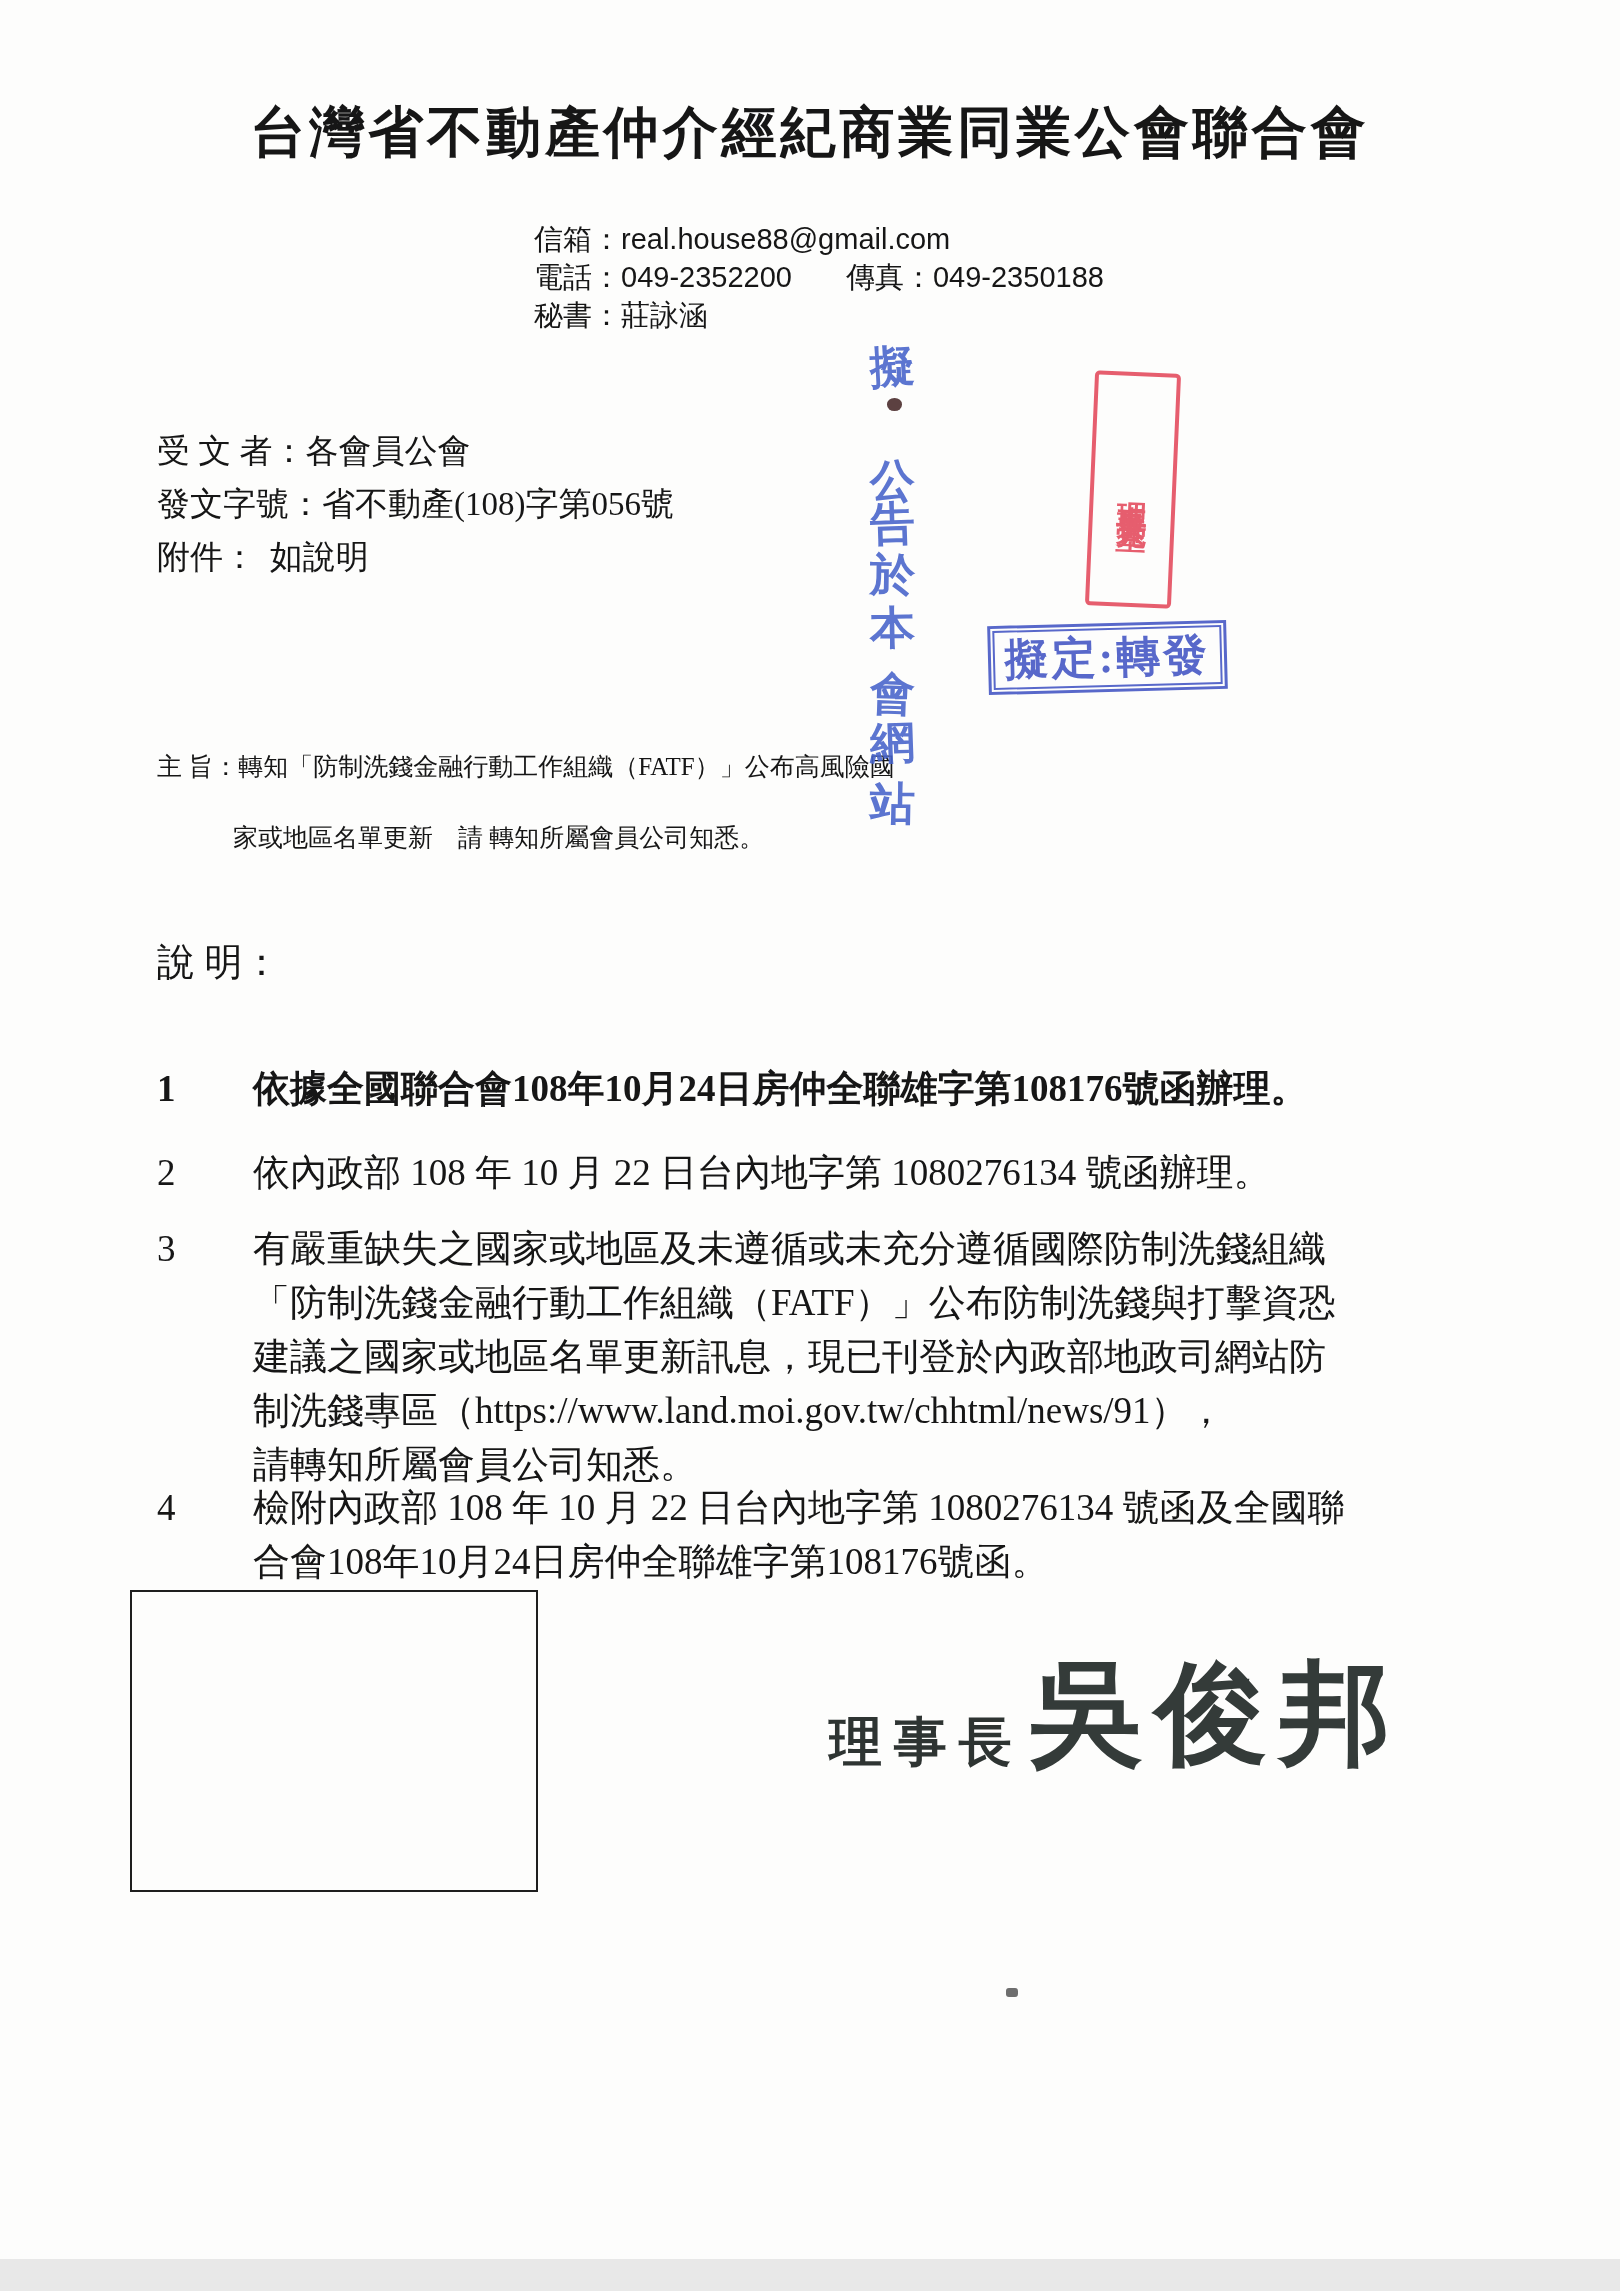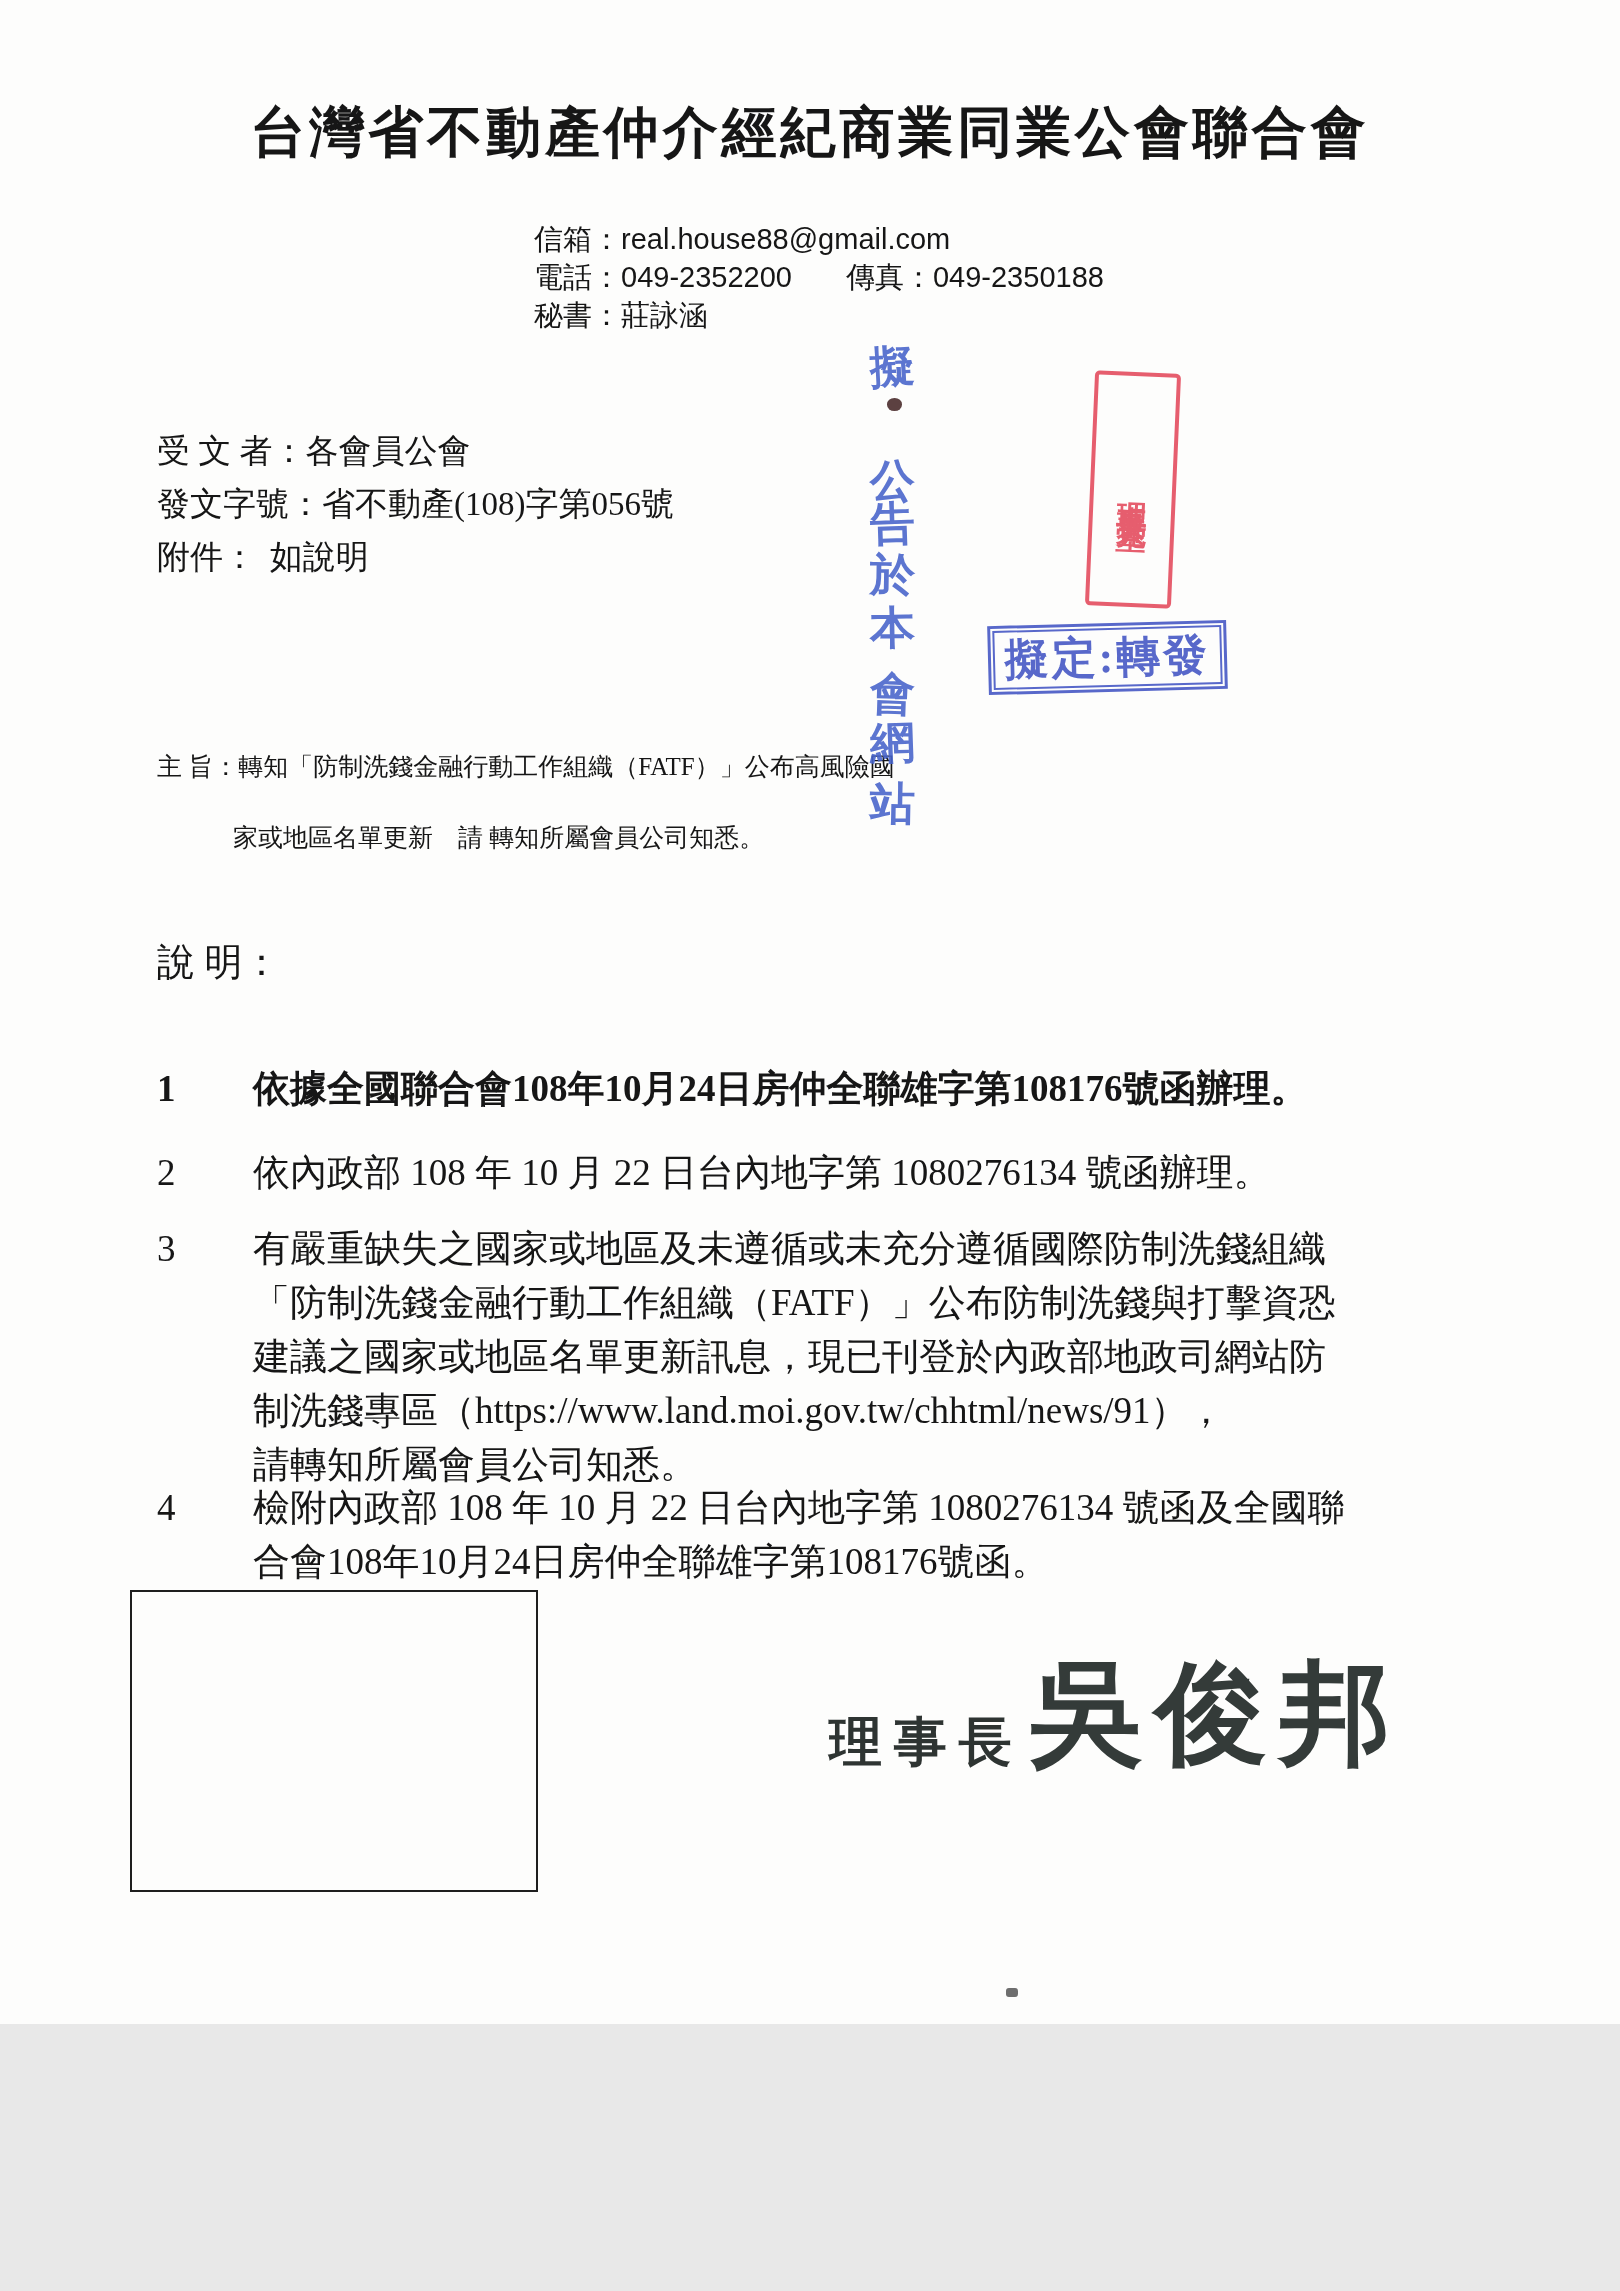--- a/index.html
+++ b/index.html
@@ -1,17 +1,17 @@
 <!DOCTYPE html>
 <html><head>
 <meta charset="utf-8">
 <style>
   html,body { margin:0; padding:0; background:#e8e8e8; }
   .page {
-    position:relative; width:1620px; height:2024px; margin:0 auto;
+    position:relative; width:1620px; height:2259px; margin:0 auto;
     background:#fdfdfc; overflow:hidden;
     font-family:"Liberation Serif","DejaVu Serif",serif; color:#161616;
   }
   .title {
     position:absolute; top:96px; left:0; width:100%; text-align:center;
     font-size:55px; font-weight:bold; letter-spacing:3.9px; white-space:nowrap;
   }
   .contact {
     position:absolute; left:534px; top:220px;
     font-family:"Liberation Sans","DejaVu Sans",sans-serif;

